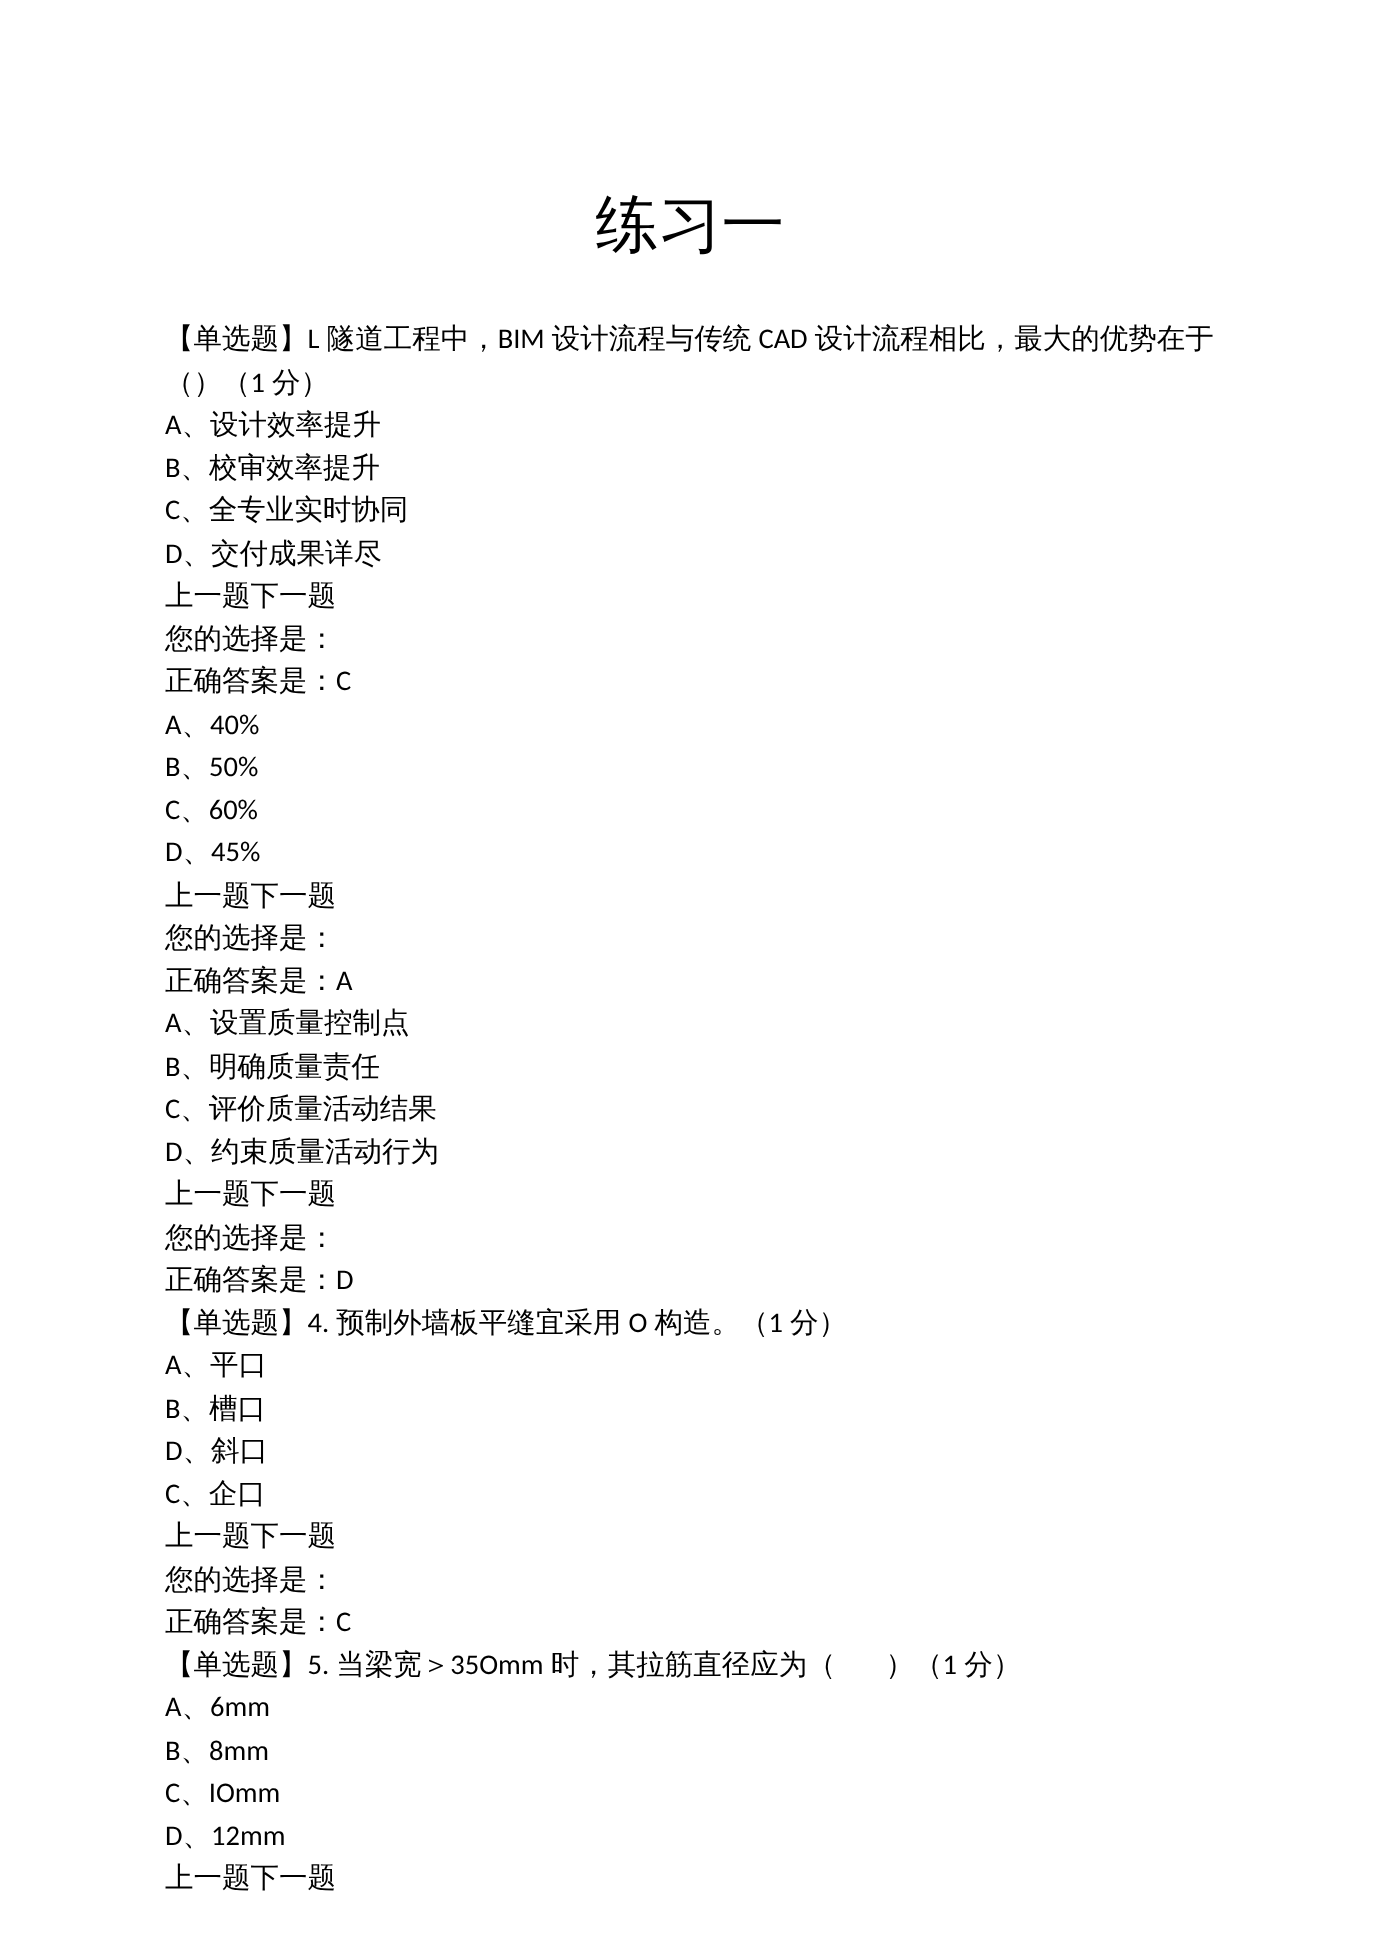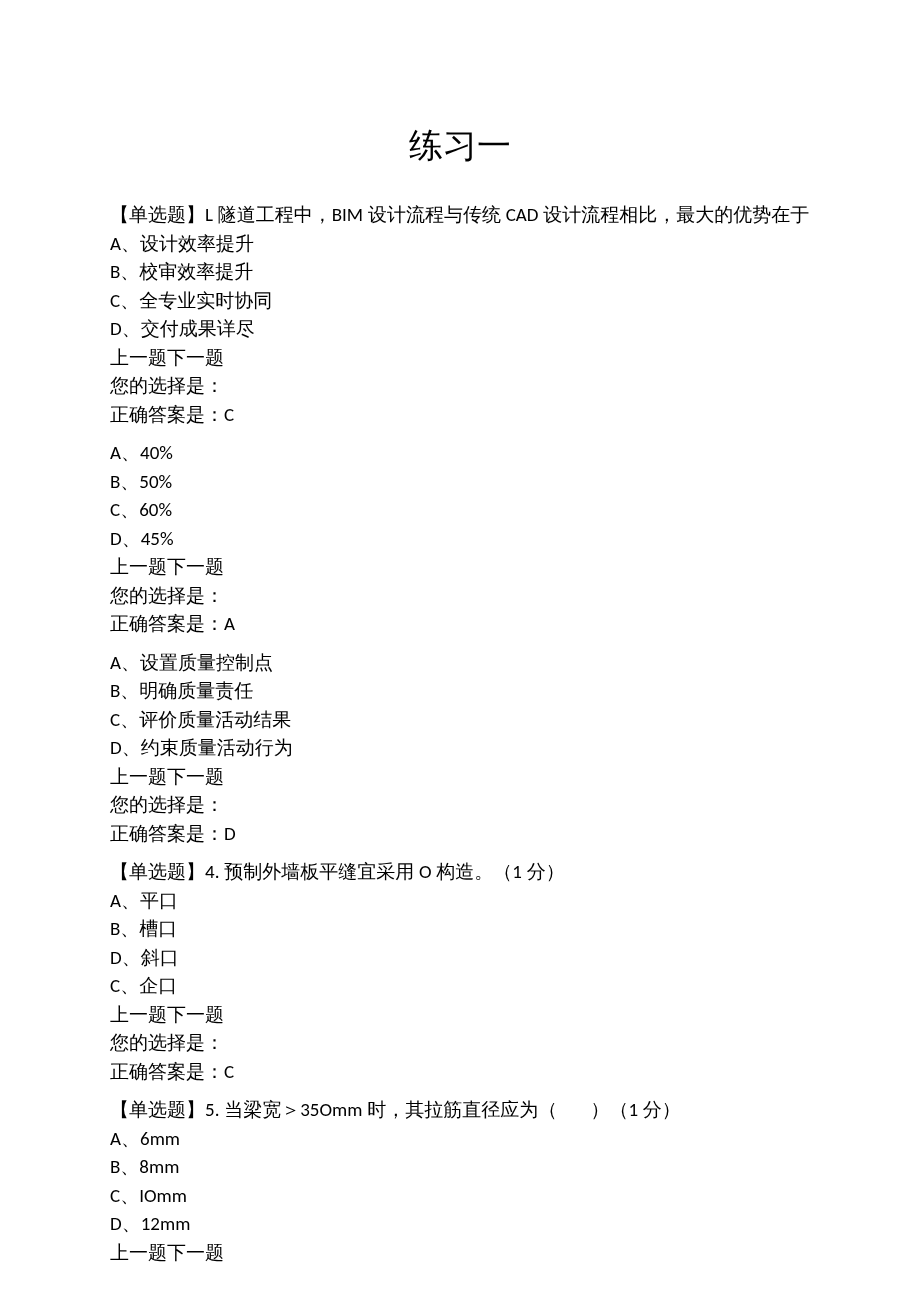--- a/index.html
+++ b/index.html
@@ -13,44 +13,44 @@
     }
     .page {
       width: 920px;
       min-height: 1301px;
       margin: 0 auto;
       padding: 120px 110px 60px 110px;
       box-sizing: border-box;
     }
     .title {
       text-align: center;
-      font-size: 34px;
+      font-size: 42px;
       font-family: "SimSun", "Songti SC", serif;
       font-weight: normal;
       margin-bottom: 30px;
     }
     .question {
       margin-bottom: 0;
-      margin-top: 10px;
     }
     .line {
       white-space: pre-wrap;
     }
     .western {
       font-family: "Calibri", "Arial", sans-serif;
     }
   </style>
 </head>
 <body>
 
 <div class="page">
   <div class="title">练习一</div>
   <div id="questions-container">
       <div class="question">
         <div class="line">【单选题】<span class="western">L</span> 隧道工程中，<span class="western">BIM</span> 设计流程与传统 <span class="western">CAD</span> 设计流程相比，最大的优势在于</div>
+        <div class="line">（）（<span class="western">1</span> 分）</div>
         <div class="line"><span class="western">A</span>、设计效率提升</div>
         <div class="line"><span class="western">B</span>、校审效率提升</div>
         <div class="line"><span class="western">C</span>、全专业实时协同</div>
         <div class="line"><span class="western">D</span>、交付成果详尽</div>
         <div class="line">上一题下一题</div>
         <div class="line">您的选择是：</div>
         <div class="line">正确答案是：<span class="western">C</span></div>
       </div>
       <div class="question">
         <div class="line"><span class="western">A</span>、<span class="western">40%</span></div>

